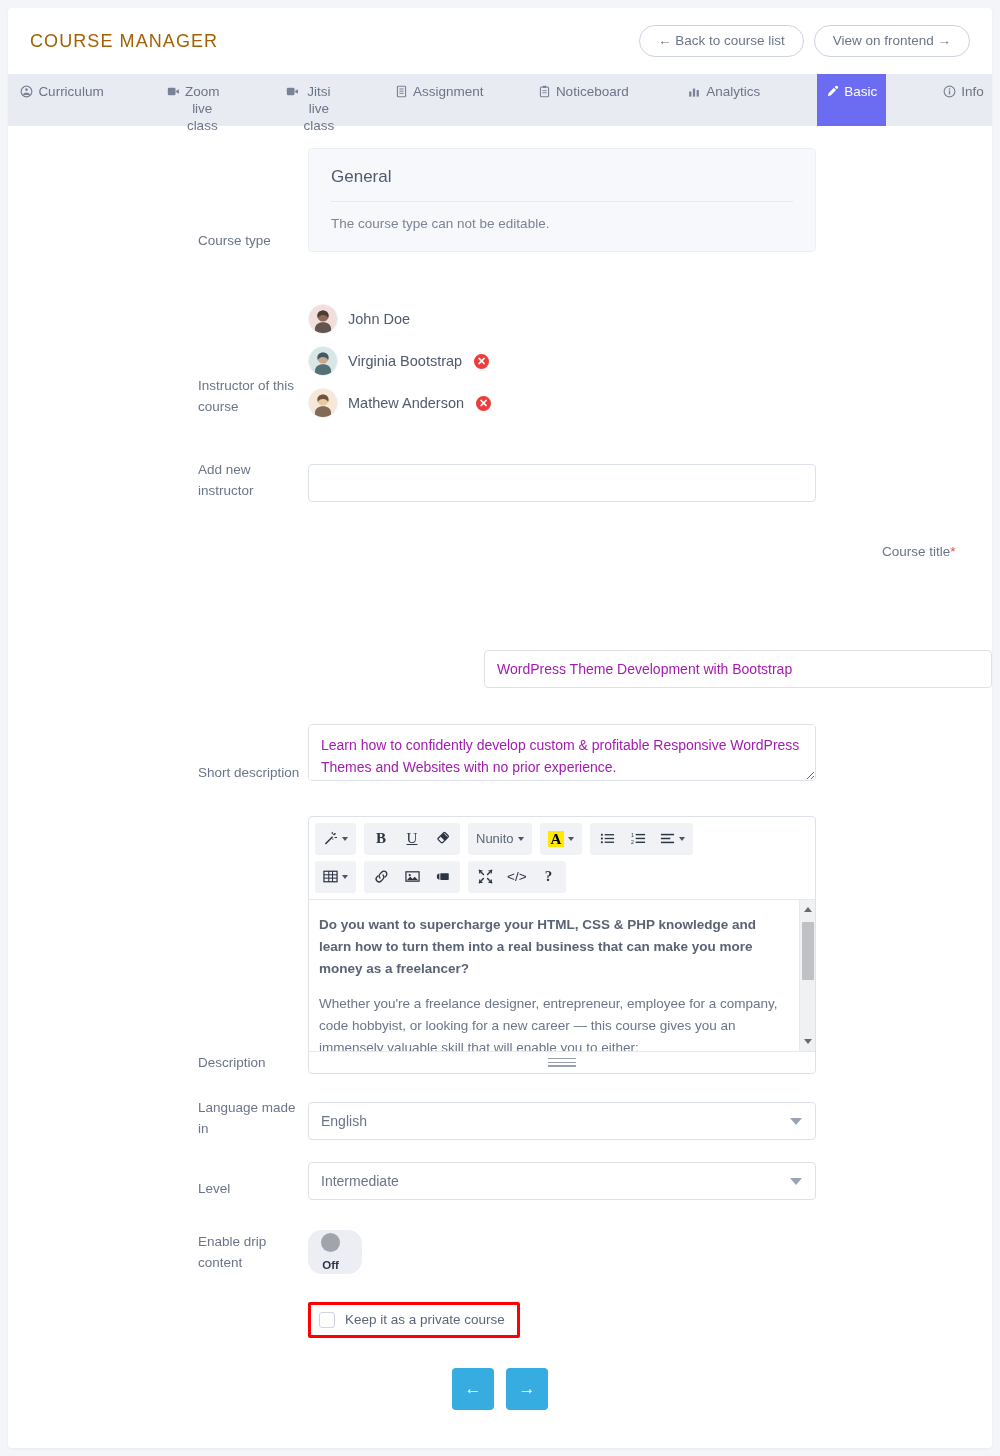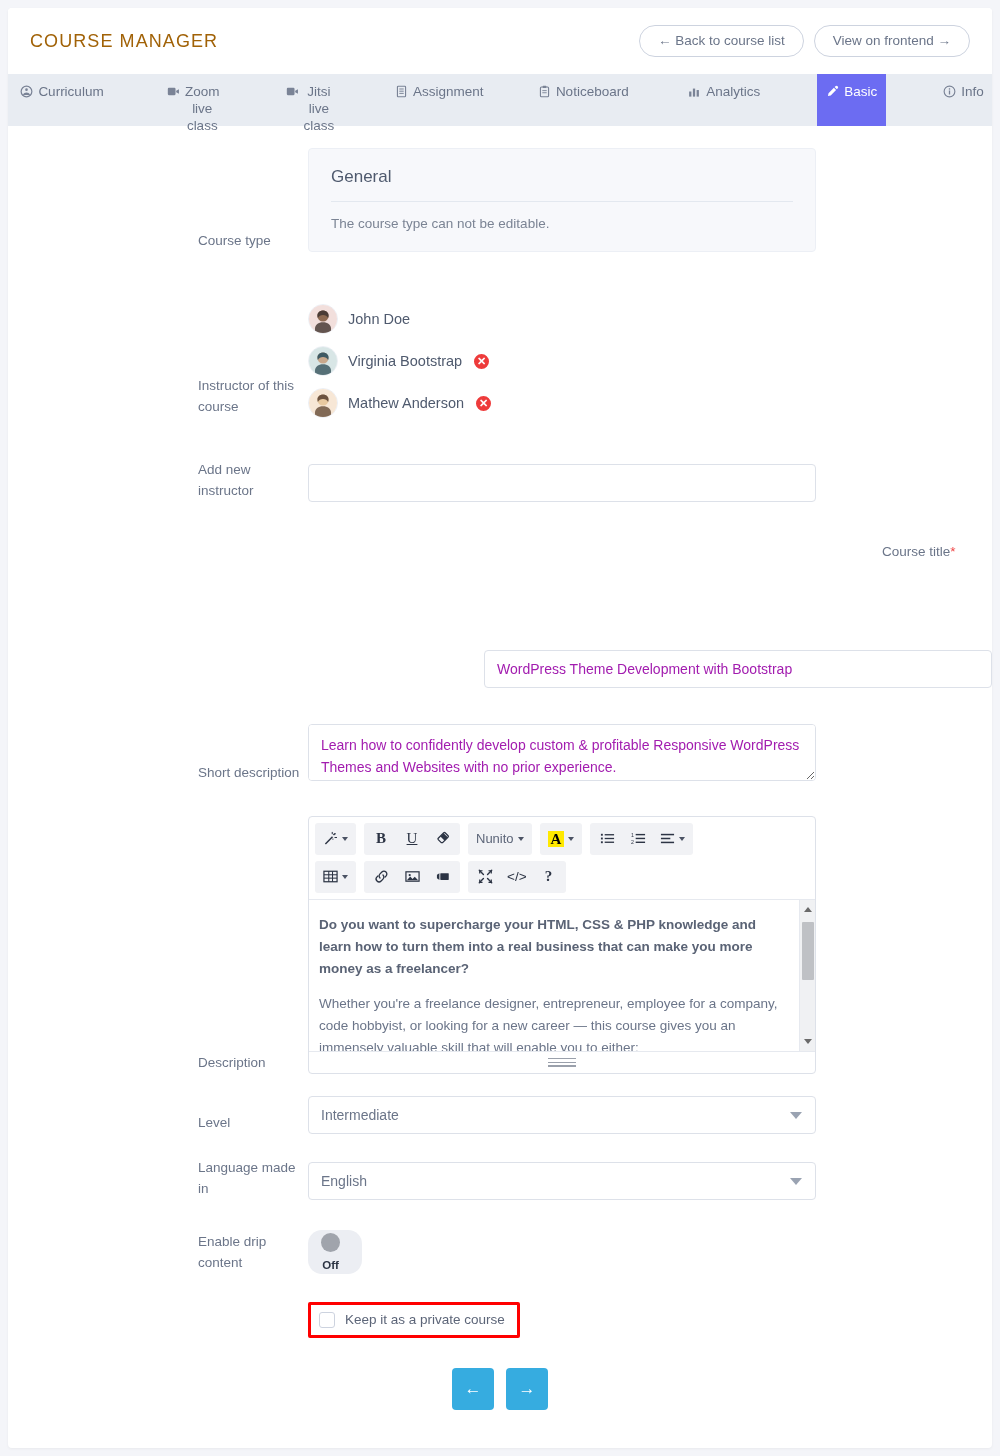--- a/index.html
+++ b/index.html
@@ -642,34 +642,34 @@
                 <i></i>
                 <i></i>
               </span>
           </div>
         </div>
       </div>
     </div>
 
 
     <div class="row" style="margin-top:22px;">
+      <div class="lbl">Language made in</div>
+      <div class="ctl">
+        <div class="sel-wrap">
+          <div class="sel">English</div>
+          <span class="sel-arrow"></span>
+        </div>
+      </div>
+    </div>
+
+    <div class="row" style="margin-top:22px;">
       <div class="lbl">Level</div>
       <div class="ctl">
         <div class="sel-wrap">
           <div class="sel">Intermediate</div>
-          <span class="sel-arrow"></span>
-        </div>
-      </div>
-    </div>
-
-    <div class="row" style="margin-top:22px;">
-      <div class="lbl">Language made in</div>
-      <div class="ctl">
-        <div class="sel-wrap">
-          <div class="sel">English</div>
           <span class="sel-arrow"></span>
         </div>
       </div>
     </div>
 
     <div class="row" style="margin-top:30px;">
       <div class="lbl">Enable drip content</div>
       <div class="ctl">
         <div class="toggle">
           <span class="knob"></span>

